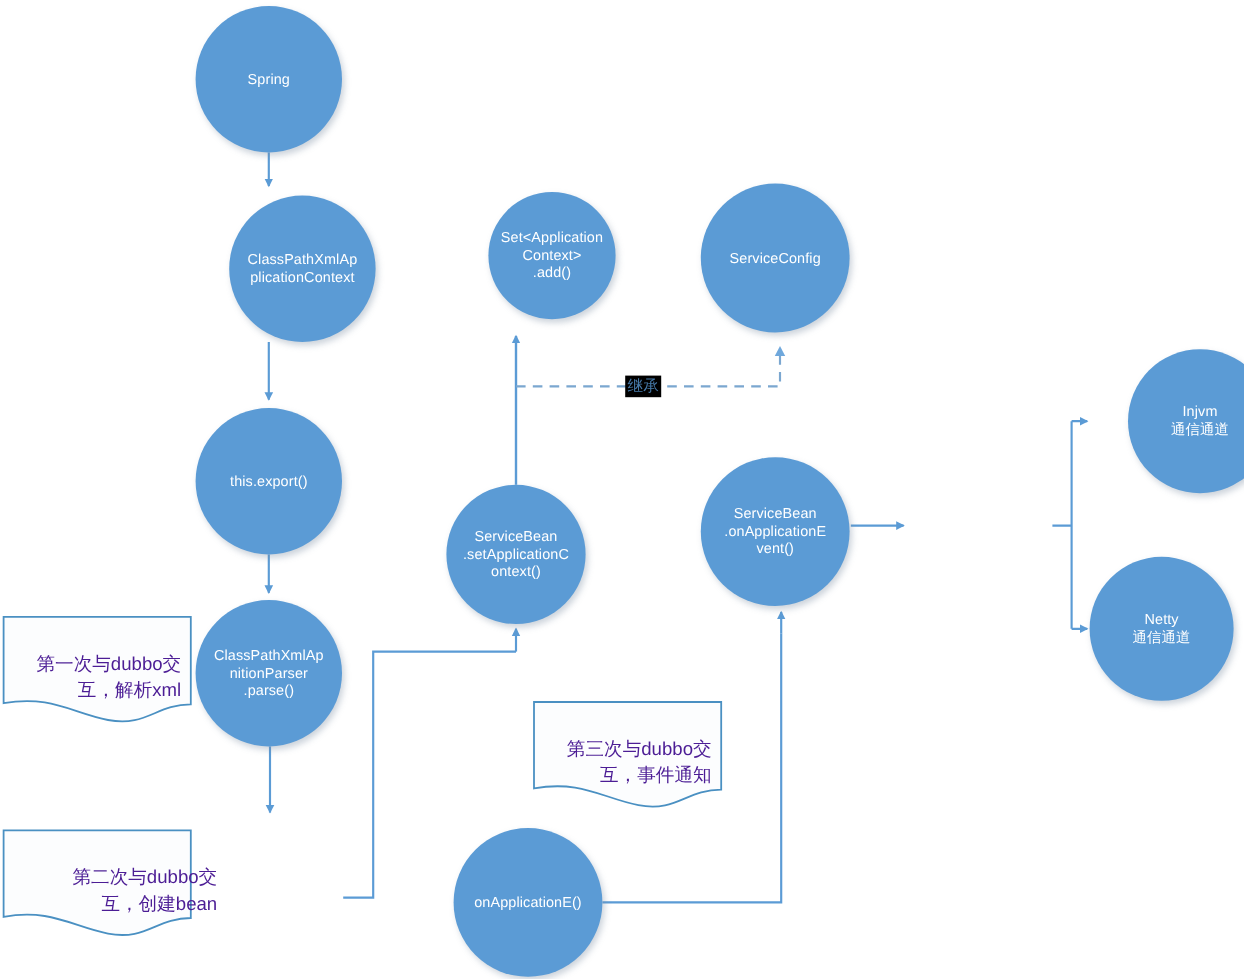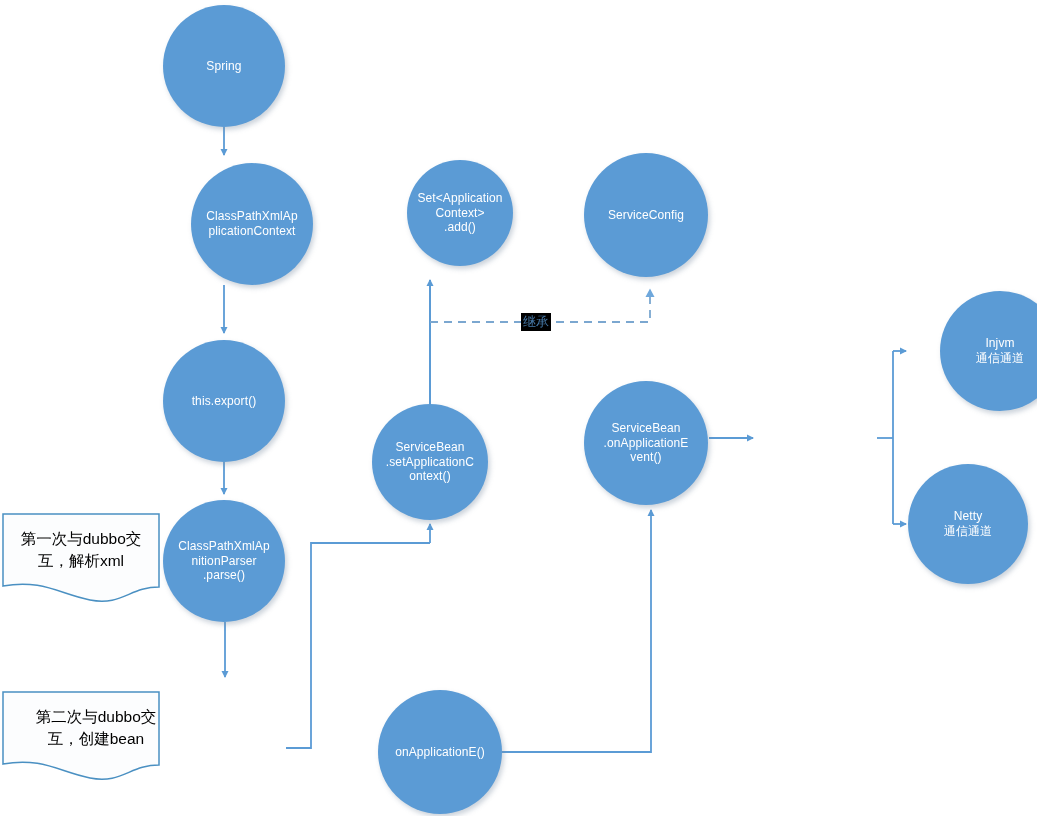--- a/index.html
+++ b/index.html
@@ -61,26 +61,26 @@
   }
   .callout svg {
     position: absolute;
     left: 0;
     top: 0;
     overflow: visible;
   }
   .callout .ctext {
     position: absolute;
     left: 0;
-    top: 2px;
+    top: 17px;
     width: 100%;
-    color: #000000;
+    color: #4c1d95;
     font-size: 15.5px;
     line-height: 1.45;
-    text-align: center;
+    text-align: right;
     white-space: pre-line;
     padding: 13px 9px 0 9px;
     box-sizing: border-box;
   }
   .edge-label {
     position: absolute;
     color: #4679A8;
     font-size: 13px;
     background: #000000;
     padding: 0 2px;
@@ -215,16 +215,23 @@
   </div>
 
   <div class="callout" style="left:2px; top:691px; width:188px; height:92px;">
     <svg width="158" height="92" viewBox="0 0 158 92" xmlns="http://www.w3.org/2000/svg">
       <path d="M1,1 L157,1 L157,74 C128,74 120,93 88,87 C58,81 40,66 1,73 Z" fill="#FCFDFE" stroke="#4A90C2" stroke-width="1.5"></path>
     </svg>
     <div class="ctext">第二次与dubbo交
 互，创建bean</div>
   </div>
 
+  <div class="callout" style="left:444px; top:584px; width:158px; height:92px;">
+    <svg width="158" height="92" viewBox="0 0 158 92" xmlns="http://www.w3.org/2000/svg">
+      <path d="M1,1 L157,1 L157,74 C128,74 120,93 88,87 C58,81 40,66 1,73 Z" fill="#FCFDFE" stroke="#4A90C2" stroke-width="1.5"></path>
+    </svg>
+    <div class="ctext">第三次与dubbo交
+互，事件通知</div>
+  </div>
 
   <div class="edge-label" style="left:521px; top:313px;">继承</div>
 
 </div>
 
 </body></html>

